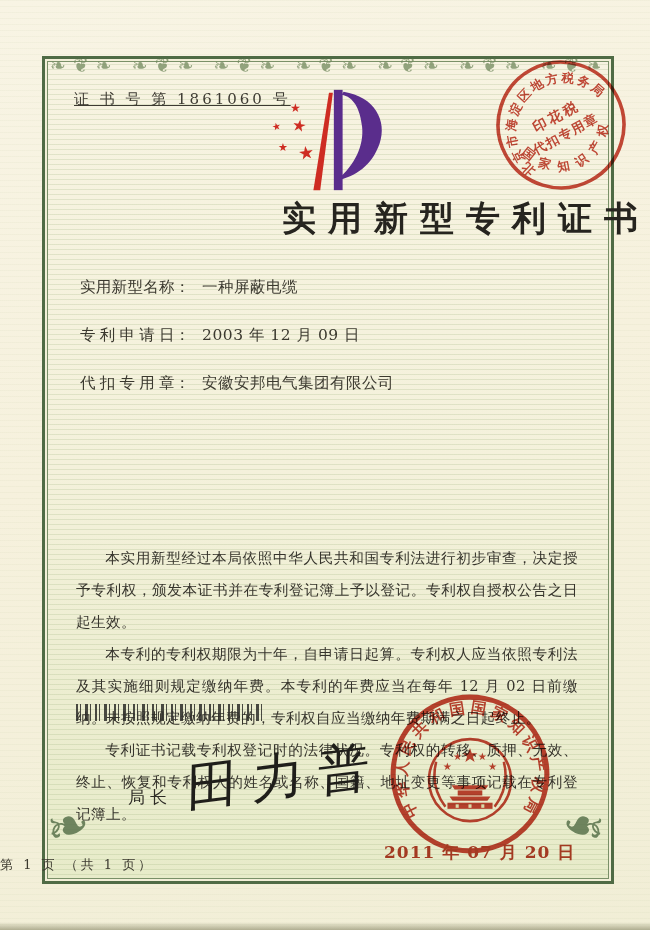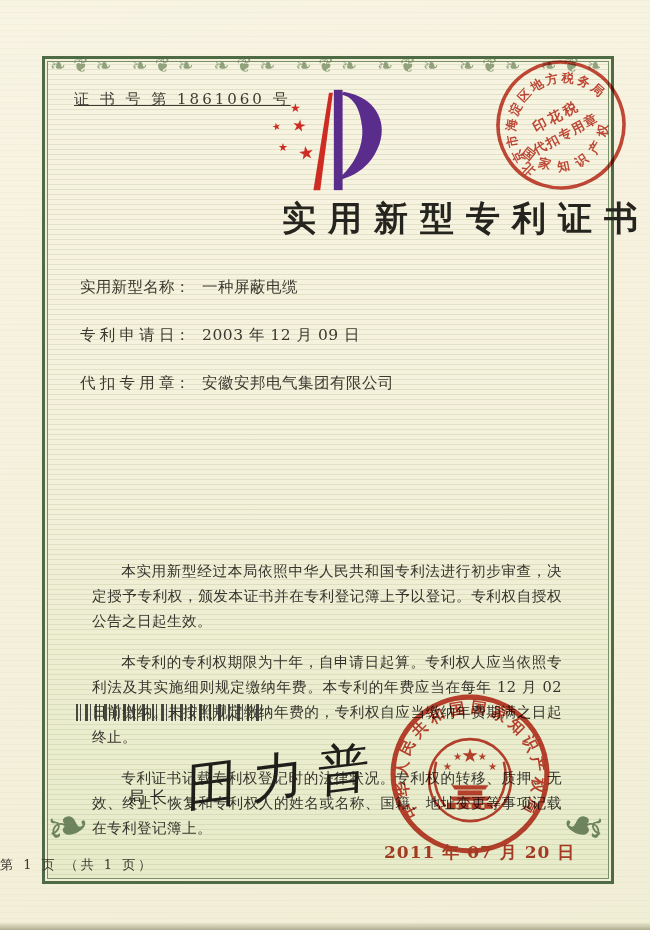--- a/index.html
+++ b/index.html
@@ -50,21 +50,21 @@
   }
 
   .fields{position:absolute;left:80px;top:277px;width:470px;font-size:15.5px;color:#3b392f;}
   .field-row{margin-bottom:27px;height:21px;white-space:nowrap;}
   .field-label{display:inline-block;width:6.1em;text-align:justify;text-align-last:justify;vertical-align:top;}
   .field-colon{display:inline-block;vertical-align:top;}
   .field-value{display:inline-block;vertical-align:top;letter-spacing:0.5px;margin-left:12px;}
 
   .body-text{position:absolute;left:76px;top:542px;width:502px;color:#36342c;}
   .body-text p{
-    margin:16px;font-size:14.6px;line-height:25px;text-indent:2em;
+    margin:0;font-size:14.6px;line-height:32px;text-indent:2em;
     text-align:justify;letter-spacing:0.4px;
   }
 
   .barcode{
     position:absolute;left:76px;top:704px;width:186px;height:17px;
     background:
       repeating-linear-gradient(90deg,
         #2c2c28 0 2px, transparent 2px 4px,
         #2c2c28 4px 5px, transparent 5px 9px,
         #2c2c28 9px 12px, transparent 12px 14px,

